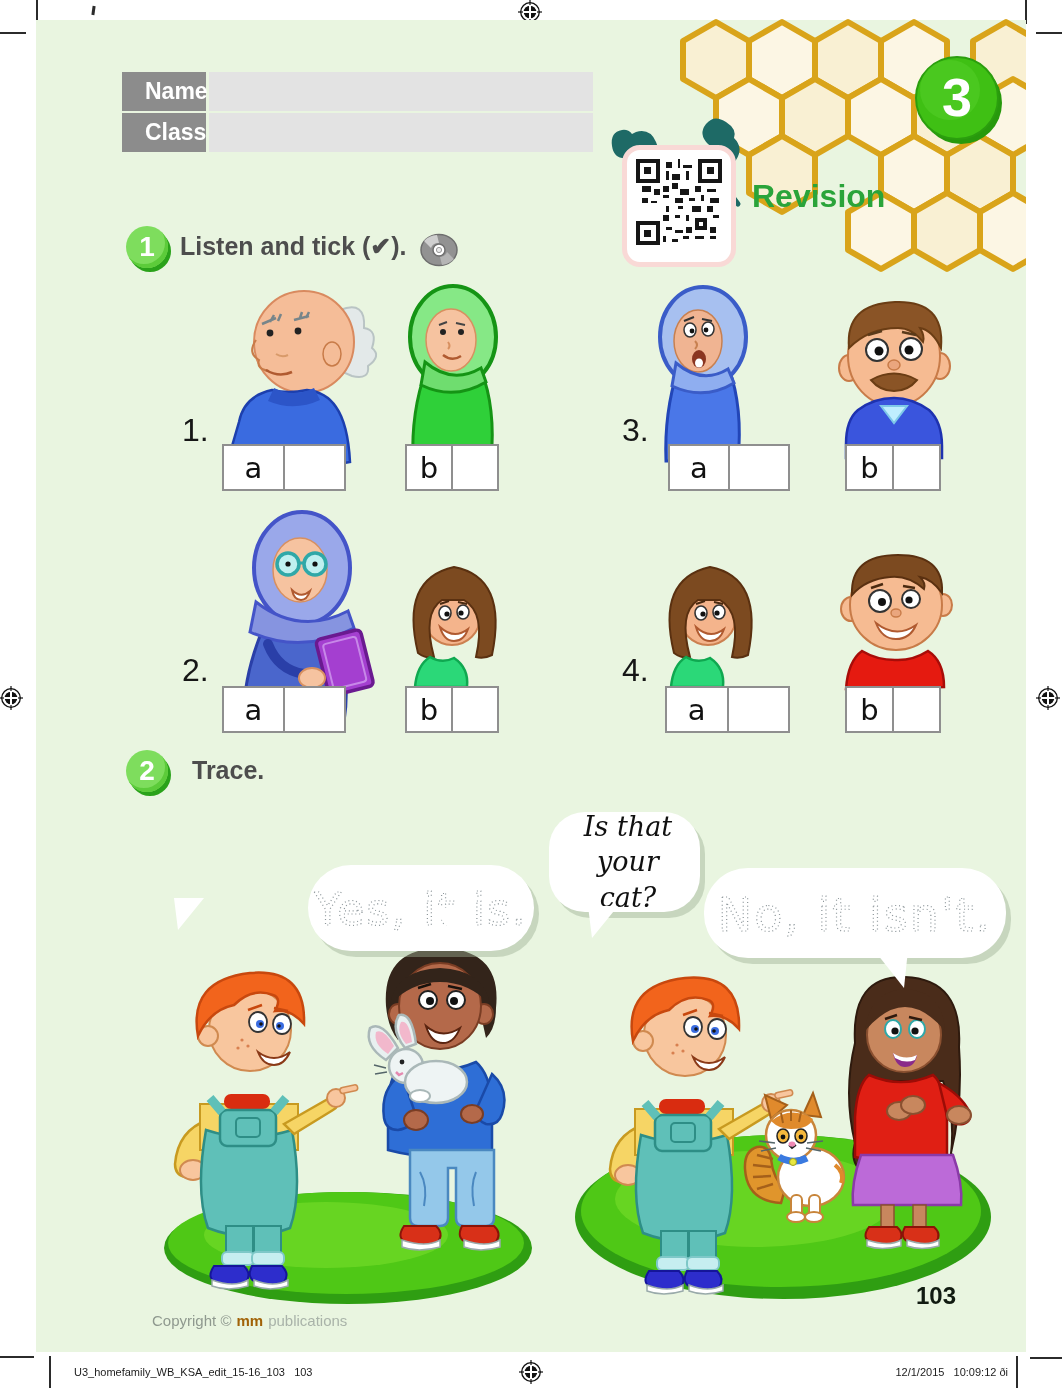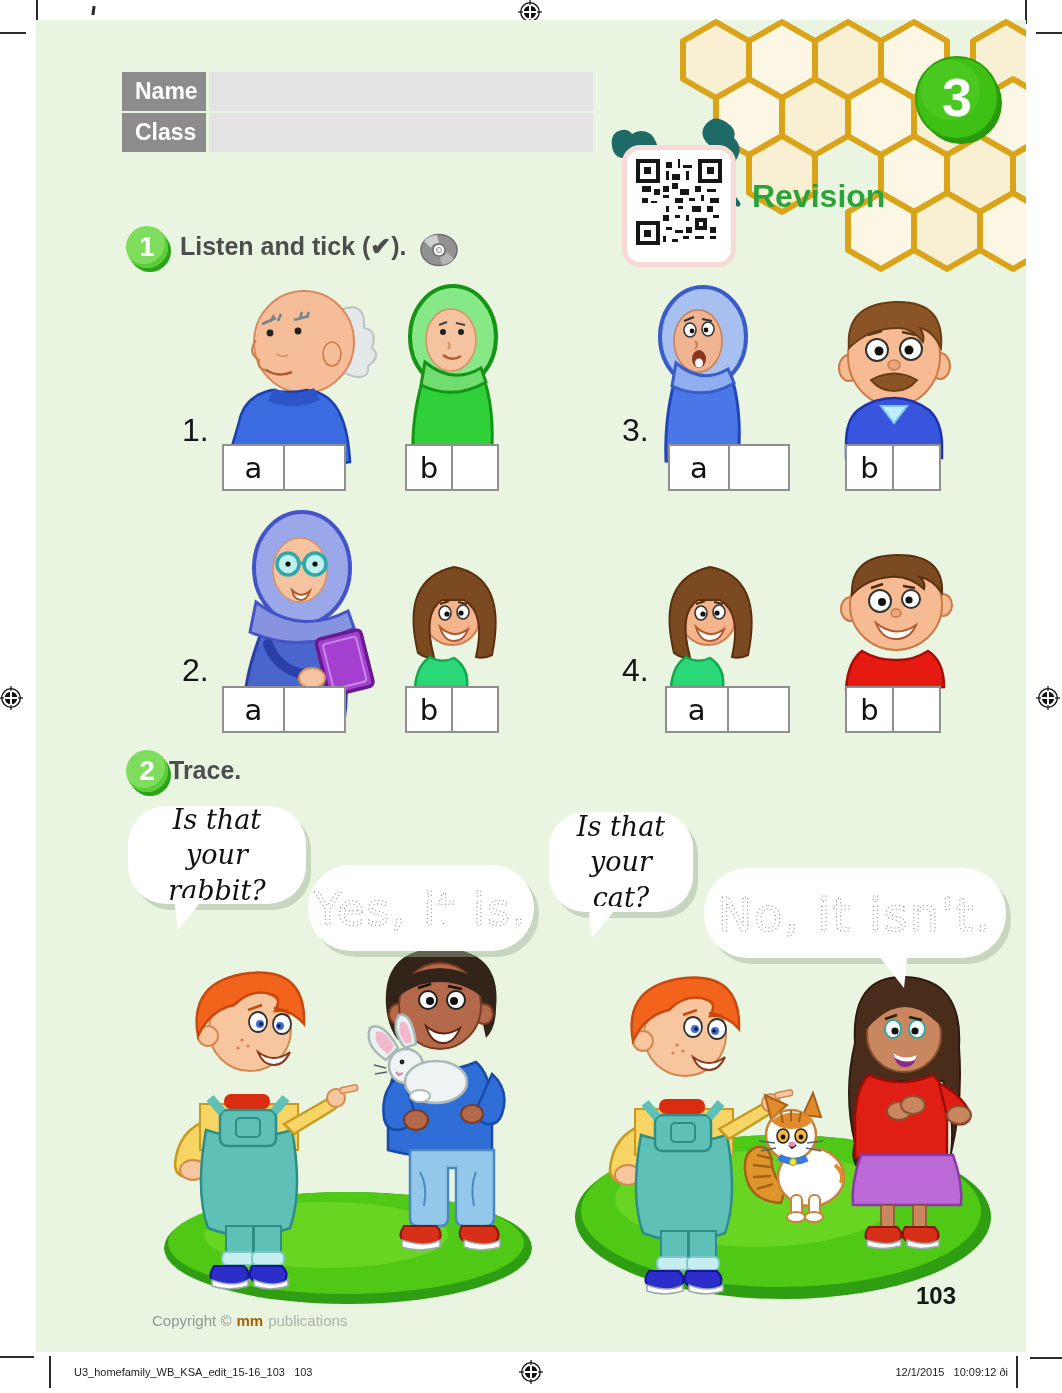--- a/index.html
+++ b/index.html
@@ -3,21 +3,21 @@
 <meta charset="utf-8">
 <style>
   html,body{margin:0;padding:0;background:#ffffff;}
   .canvas{position:relative;width:1062px;height:1393px;background:#ffffff;overflow:hidden;
           font-family:"Liberation Sans",sans-serif;}
   .abs{position:absolute;}
   .page{position:absolute;left:36px;top:20px;width:990px;height:1332px;background:#e9f5e0;}
 
   
   .field-label{background:#8c8c8c;color:#ffffff;font-weight:bold;font-size:23px;
-               line-height:39px;padding-left:13px;box-sizing:border-box;}
+               line-height:39px;padding-left:23px;box-sizing:border-box;}
   .field-value{background:#e3e3e3;}
 
   
   .badge-circle{width:42px;height:42px;border-radius:50%;background:#7edd5d;
                 box-shadow:3px 4px 0 #2aa21a, inset -3px -4px 0 #5ccb3a;
                 color:#ffffff;font-weight:bold;font-size:28px;text-align:center;line-height:42px;}
   .instruction{color:#4d4d4d;font-weight:bold;font-size:25px;white-space:nowrap;}
 
   .itemnum{font-size:32px;color:#161616;}
 
@@ -344,35 +344,32 @@
     <div class="abs optionbox" style="left:629px;top:666px;width:125px;height:47px;">
       <div class="l">a</div>
       <div class="t"></div>
     </div>
     <div class="abs optionbox" style="left:809px;top:666px;width:96px;height:47px;">
       <div class="l">b</div>
       <div class="t"></div>
     </div>
 
     <div class="abs badge-circle" style="left:90px;top:730px;">2</div>
-    <div class="abs instruction" style="left:133px;top:736px;text-align:right;">Trace.</div>
-
-    <div class="bubble" style="left:92px;top:786px;width:178px;height:98px;border-radius:38px;">
-      <div class="bubble-text" style="width:150px;">Is that your rabbit?</div>
-    </div>
+    <div class="abs instruction" style="left:156px;top:736px;text-align:right;">Trace.</div>
+
     <div class="tail" style="left:138px;top:878px;border-top:32px solid #fff;border-right:26px solid transparent;border-left:4px solid transparent;"></div>
 
     <div class="bubble" style="left:272px;top:808px;width:226px;height:86px;border-radius:43px;margin-top:37px;">
       <svg width="226" height="86" viewBox="0 0 226 86">
         <text class="trace-text" x="113" y="60" text-anchor="middle" font-size="44" fill="none" stroke="#8e979b" stroke-width="1.2" stroke-dasharray="1 2.8">Yes, it is.</text>
       </svg>
     </div>
     <div class="tail" style="left:396px;top:888px;border-top:34px solid #fff;border-left:28px solid transparent;border-right:4px solid transparent;"></div>
 
-    <div class="bubble" style="left:513px;top:792px;width:144px;height:100px;border-radius:36px;">
+    <div class="bubble" style="left:513px;top:792px;width:144px;height:100px;border-radius:36px;padding-left:7px;">
       <div class="bubble-text" style="width:120px;">Is that your cat?</div>
     </div>
     <div class="tail" style="left:552px;top:886px;border-top:32px solid #fff;border-right:26px solid transparent;border-left:4px solid transparent;"></div>
 
     <div class="bubble" style="left:668px;top:848px;width:302px;height:90px;border-radius:44px;">
       <svg width="302" height="88" viewBox="0 0 302 88">
         <text class="trace-text" x="151" y="62" text-anchor="middle" font-size="46" fill="none" stroke="#8e979b" stroke-width="1.2" stroke-dasharray="1 2.8">No, it isn't.</text>
       </svg>
     </div>
     <div class="tail" style="left:838px;top:930px;border-top:38px solid #fff;border-left:30px solid transparent;border-right:4px solid transparent;"></div>

